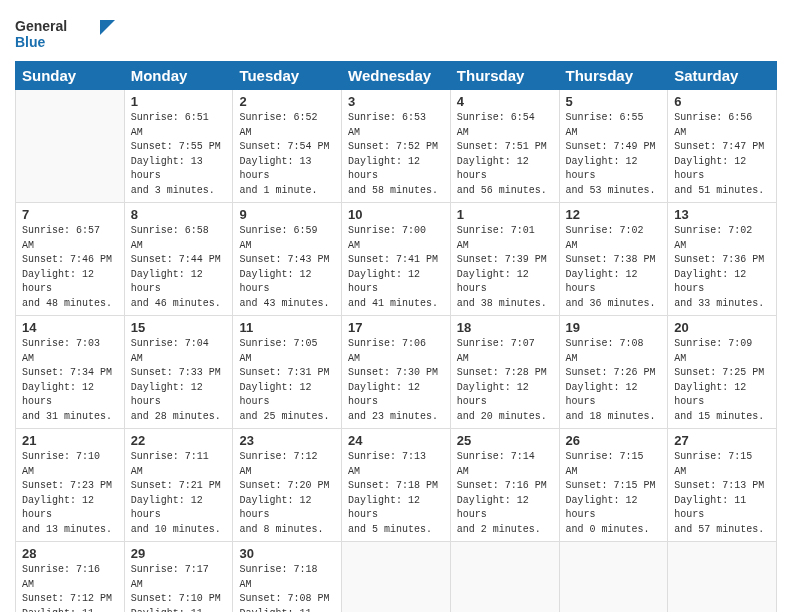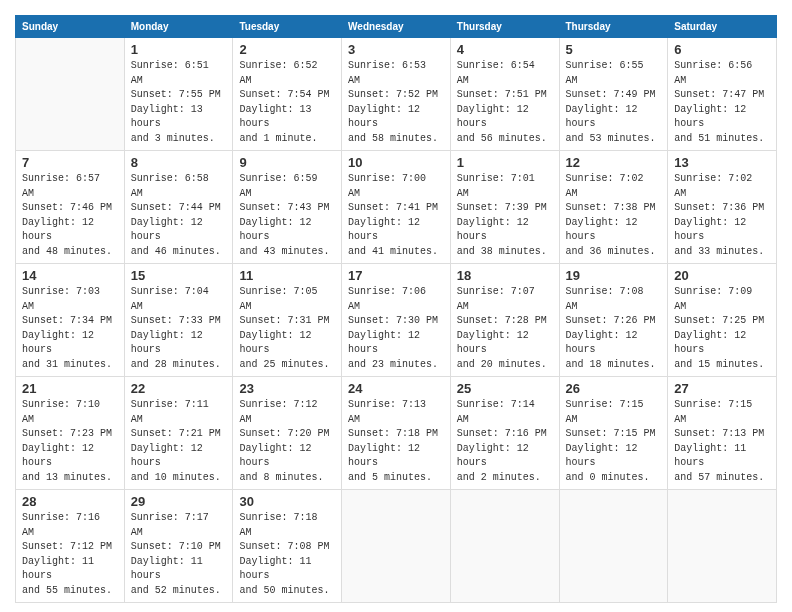--- a/index.html
+++ b/index.html
@@ -45,21 +45,21 @@
       border: 1px solid #ccc;
       border-collapse: collapse;
       width: 100%;
       table-layout: fixed;
     }
     .calendar th {
       background-color: #1a6faf;
       color: #fff;
       text-align: left;
       padding: 5px 6px;
-      font-size: 10px;
+      font-size: 15px;
       border: 1px solid #1a6faf;
     }
     .calendar td {
       vertical-align: top;
       padding: 4px 6px;
       border: 1px solid #ddd;
       font-size: 10px;
       color: #333;
       height: 88px;
     }
@@ -79,20 +79,33 @@
       background: #f9f9f9;
     }
     tr:last-child td {
       height: 70px;
     }
   </style>
 </head>
 <body>
 
 <div class="page">
+  <div class="header">
+    <div class="logo">
+        <svg width="100" height="36" viewBox="0 0 100 36">
+          <polygon points="85,5 100,5 85,20" fill="#1a6faf"></polygon>
+          <text x="0" y="16" font-size="14" font-weight="bold" fill="#333" font-family="Arial, sans-serif">General</text>
+          <text x="0" y="32" font-size="14" font-weight="bold" fill="#1a6faf" font-family="Arial, sans-serif">Blue</text>
+        </svg>
+      </div>
+    <div class="title-block">
+      <div class="month-title"></div>
+      <div class="subtitle"></div>
+    </div>
+  </div>
 
   <table class="calendar">
     <thead>
       <tr>
       <th>Sunday</th>
           <th>Monday</th>
           <th>Tuesday</th>
           <th>Wednesday</th>
           <th>Thursday</th>
           <th>Thursday</th>

